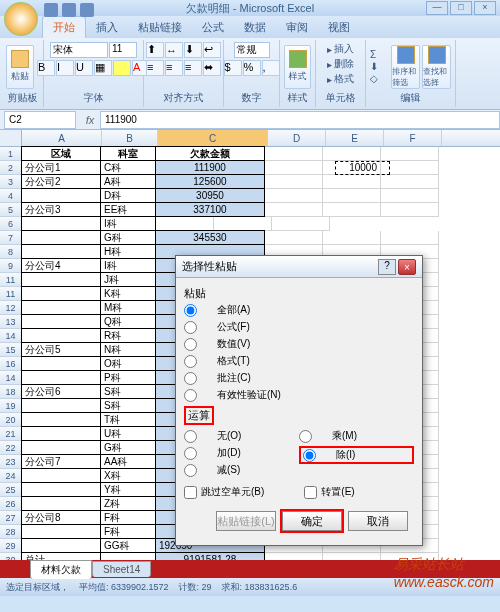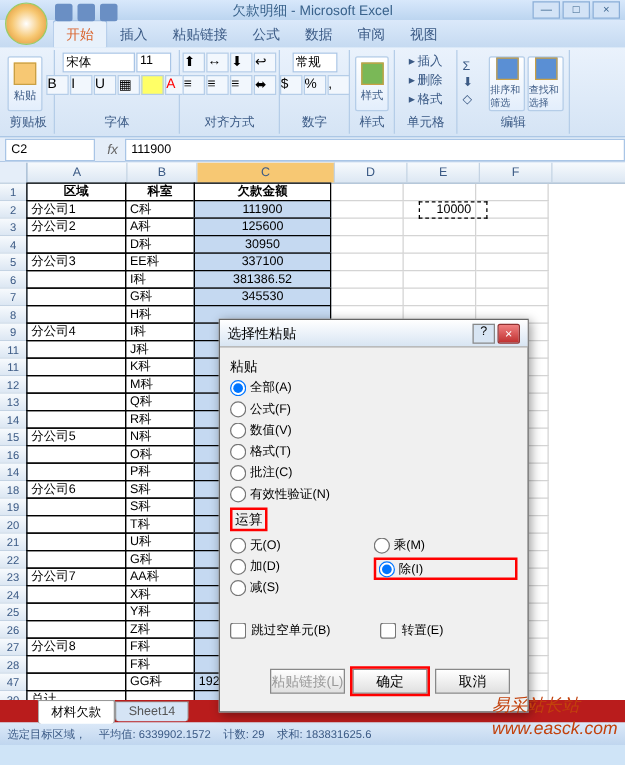--- a/index.html
+++ b/index.html
@@ -46,27 +46,27 @@
 .sheet.active{background:#fff;color:#000}
 .sheet.in{background:#d5e4f5;color:#555}
 .status{height:18px;background:linear-gradient(#dce9f8,#c0d6ef);display:flex;align-items:center;padding:0 6px;font-size:9px;color:#3b5a85;gap:10px}
 .dialog{position:absolute;left:175px;top:255px;width:248px;background:#f0f0f0;border:1px solid #666;box-shadow:2px 2px 8px rgba(0,0,0,.4);font-size:11px}
 .dlg-title{height:22px;background:linear-gradient(#fff,#d8e5f3);display:flex;align-items:center;padding:0 6px;justify-content:space-between;border-bottom:1px solid #aaa}
 .dlg-close{width:18px;height:16px;background:linear-gradient(#f08080,#c03030);color:#fff;text-align:center;font-size:10px;line-height:15px;border:1px solid #903030;border-radius:2px}
 .dlg-body{padding:8px}
 .fieldset-lbl{border:2px solid red;display:inline-block;padding:0 2px;margin:2px 0}
 .radios{display:flex;flex-wrap:wrap}
 .rcol{width:50%;display:flex;flex-direction:column;gap:3px;padding:2px 0}
-.ritem{display:flex;align-items:center;gap:3px;font-size:10px}
+.ritem{display:flex;align-items:center;gap:20px;font-size:10px}
 .ritem input{margin:0}
 .hl{border:2px solid red;padding:0 2px}
 .dlg-btns{display:flex;justify-content:flex-end;gap:6px;padding:6px}
 .dbtn{width:60px;height:20px;border:1px solid #888;background:linear-gradient(#fff,#e0e0e0);font-size:11px}
 .dbtn.hl2{outline:2px solid red}
-.chk{display:flex;align-items:center;gap:4px;margin:18px 0;font-size:10px}
+.chk{display:flex;align-items:center;gap:4px;margin:6px 0;font-size:10px}
 .watermark{position:absolute;right:6px;bottom:22px;font-size:14px;color:#c2410c;font-style:italic}
 .wA{width:80px}.wB{width:56px}.wC{width:110px}.wD{width:58px}.wE{width:58px}.wF{width:58px}
 </style>
 </head>
 <body>
 
 <div class="office-btn"></div>
 <div class="titlebar">
   <div class="qat">
     <span></span>
@@ -242,21 +242,20 @@
         <div class="cell bcell wB">EE科</div>
         <div class="cell bcell wC sel-range" style="text-align:center">337100</div>
         <div class="cell wD"></div>
         <div class="cell wE" style="text-align:right"></div>
         <div class="cell wF"></div>
       </div>
       <div class="row">
         <div class="rh">6</div>
         <div class="cell bcell wA"></div>
         <div class="cell bcell wB">I科</div>
-        <div class="cell bcell wC sel-range" style="text-align:center">381386.52</div>
         <div class="cell wD"></div>
         <div class="cell wE" style="text-align:right"></div>
         <div class="cell wF"></div>
       </div>
       <div class="row">
         <div class="rh">7</div>
         <div class="cell bcell wA"></div>
         <div class="cell bcell wB">G科</div>
         <div class="cell bcell wC sel-range" style="text-align:center">345530</div>
         <div class="cell wD"></div>
@@ -446,21 +445,21 @@
       <div class="row">
         <div class="rh">28</div>
         <div class="cell bcell wA"></div>
         <div class="cell bcell wB">F科</div>
         <div class="cell bcell wC sel-range" style="text-align:center">263199.99</div>
         <div class="cell wD"></div>
         <div class="cell wE" style="text-align:right"></div>
         <div class="cell wF"></div>
       </div>
       <div class="row">
-        <div class="rh">47</div>
+        <div class="rh">29</div>
         <div class="cell bcell wA"></div>
         <div class="cell bcell wB">GG科</div>
         <div class="cell bcell wC sel-range" style="text-align:left">192650</div>
         <div class="cell wD"></div>
         <div class="cell wE" style="text-align:right"></div>
         <div class="cell wF"></div>
       </div>
       <div class="row">
         <div class="rh">30</div>
         <div class="cell bcell wA">总计</div>

